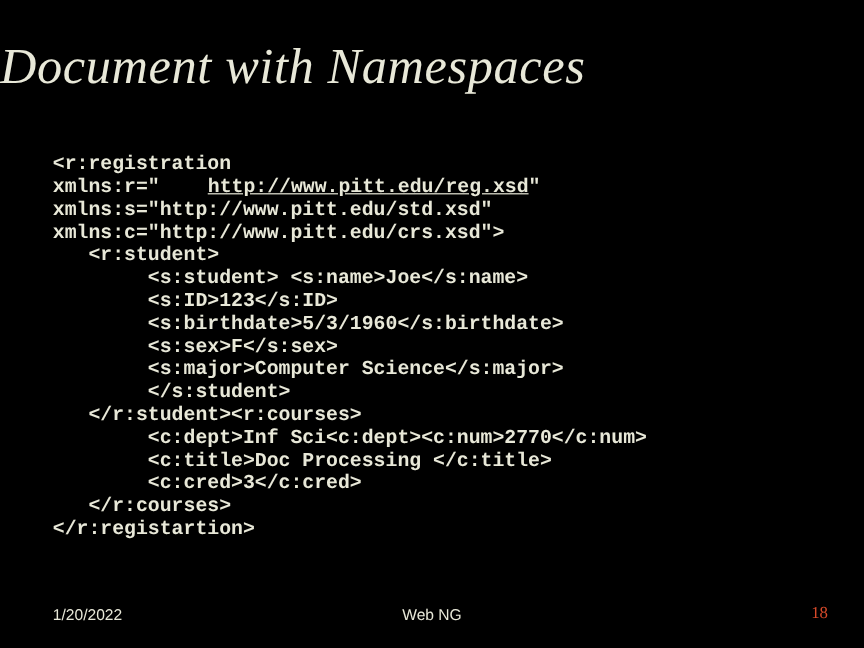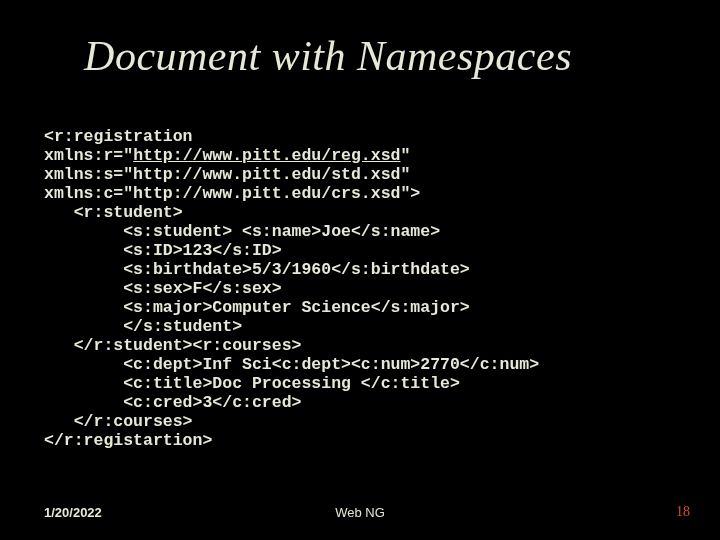--- a/index.html
+++ b/index.html
@@ -15,50 +15,50 @@
     width: 720px;
     height: 540px;
     position: relative;
     box-sizing: border-box;
   }
   .title {
     position: absolute;
     top: 32px;
     left: 0;
     width: 572px;
-    text-align: right;
+    text-align: left;
     color: #e8e8d8;
     font-style: italic;
     font-size: 42px;
     font-weight: 400;
     letter-spacing: 0.5px;
   }
   .code {
     position: absolute;
     top: 128px;
     left: 44px;
     width: 640px;
     color: #e8e8d8;
     font-family: "Courier New", Courier, monospace;
     font-weight: bold;
     font-size: 16.5px;
     line-height: 1.15;
     white-space: pre;
   }
   .code .underline {
     text-decoration: underline;
+    margin-left: 40px;
   }
   .footer-date {
     position: absolute;
     left: 44px;
     bottom: 20px;
     color: #e8e8d8;
     font-family: Arial, Helvetica, sans-serif;
     font-size: 13px;
-    font-weight: bold;
   }
   .footer-center {
     position: absolute;
     left: 0;
     width: 720px;
     bottom: 20px;
     text-align: center;
     color: #e8e8d8;
     font-family: Arial, Helvetica, sans-serif;
     font-size: 13px;

